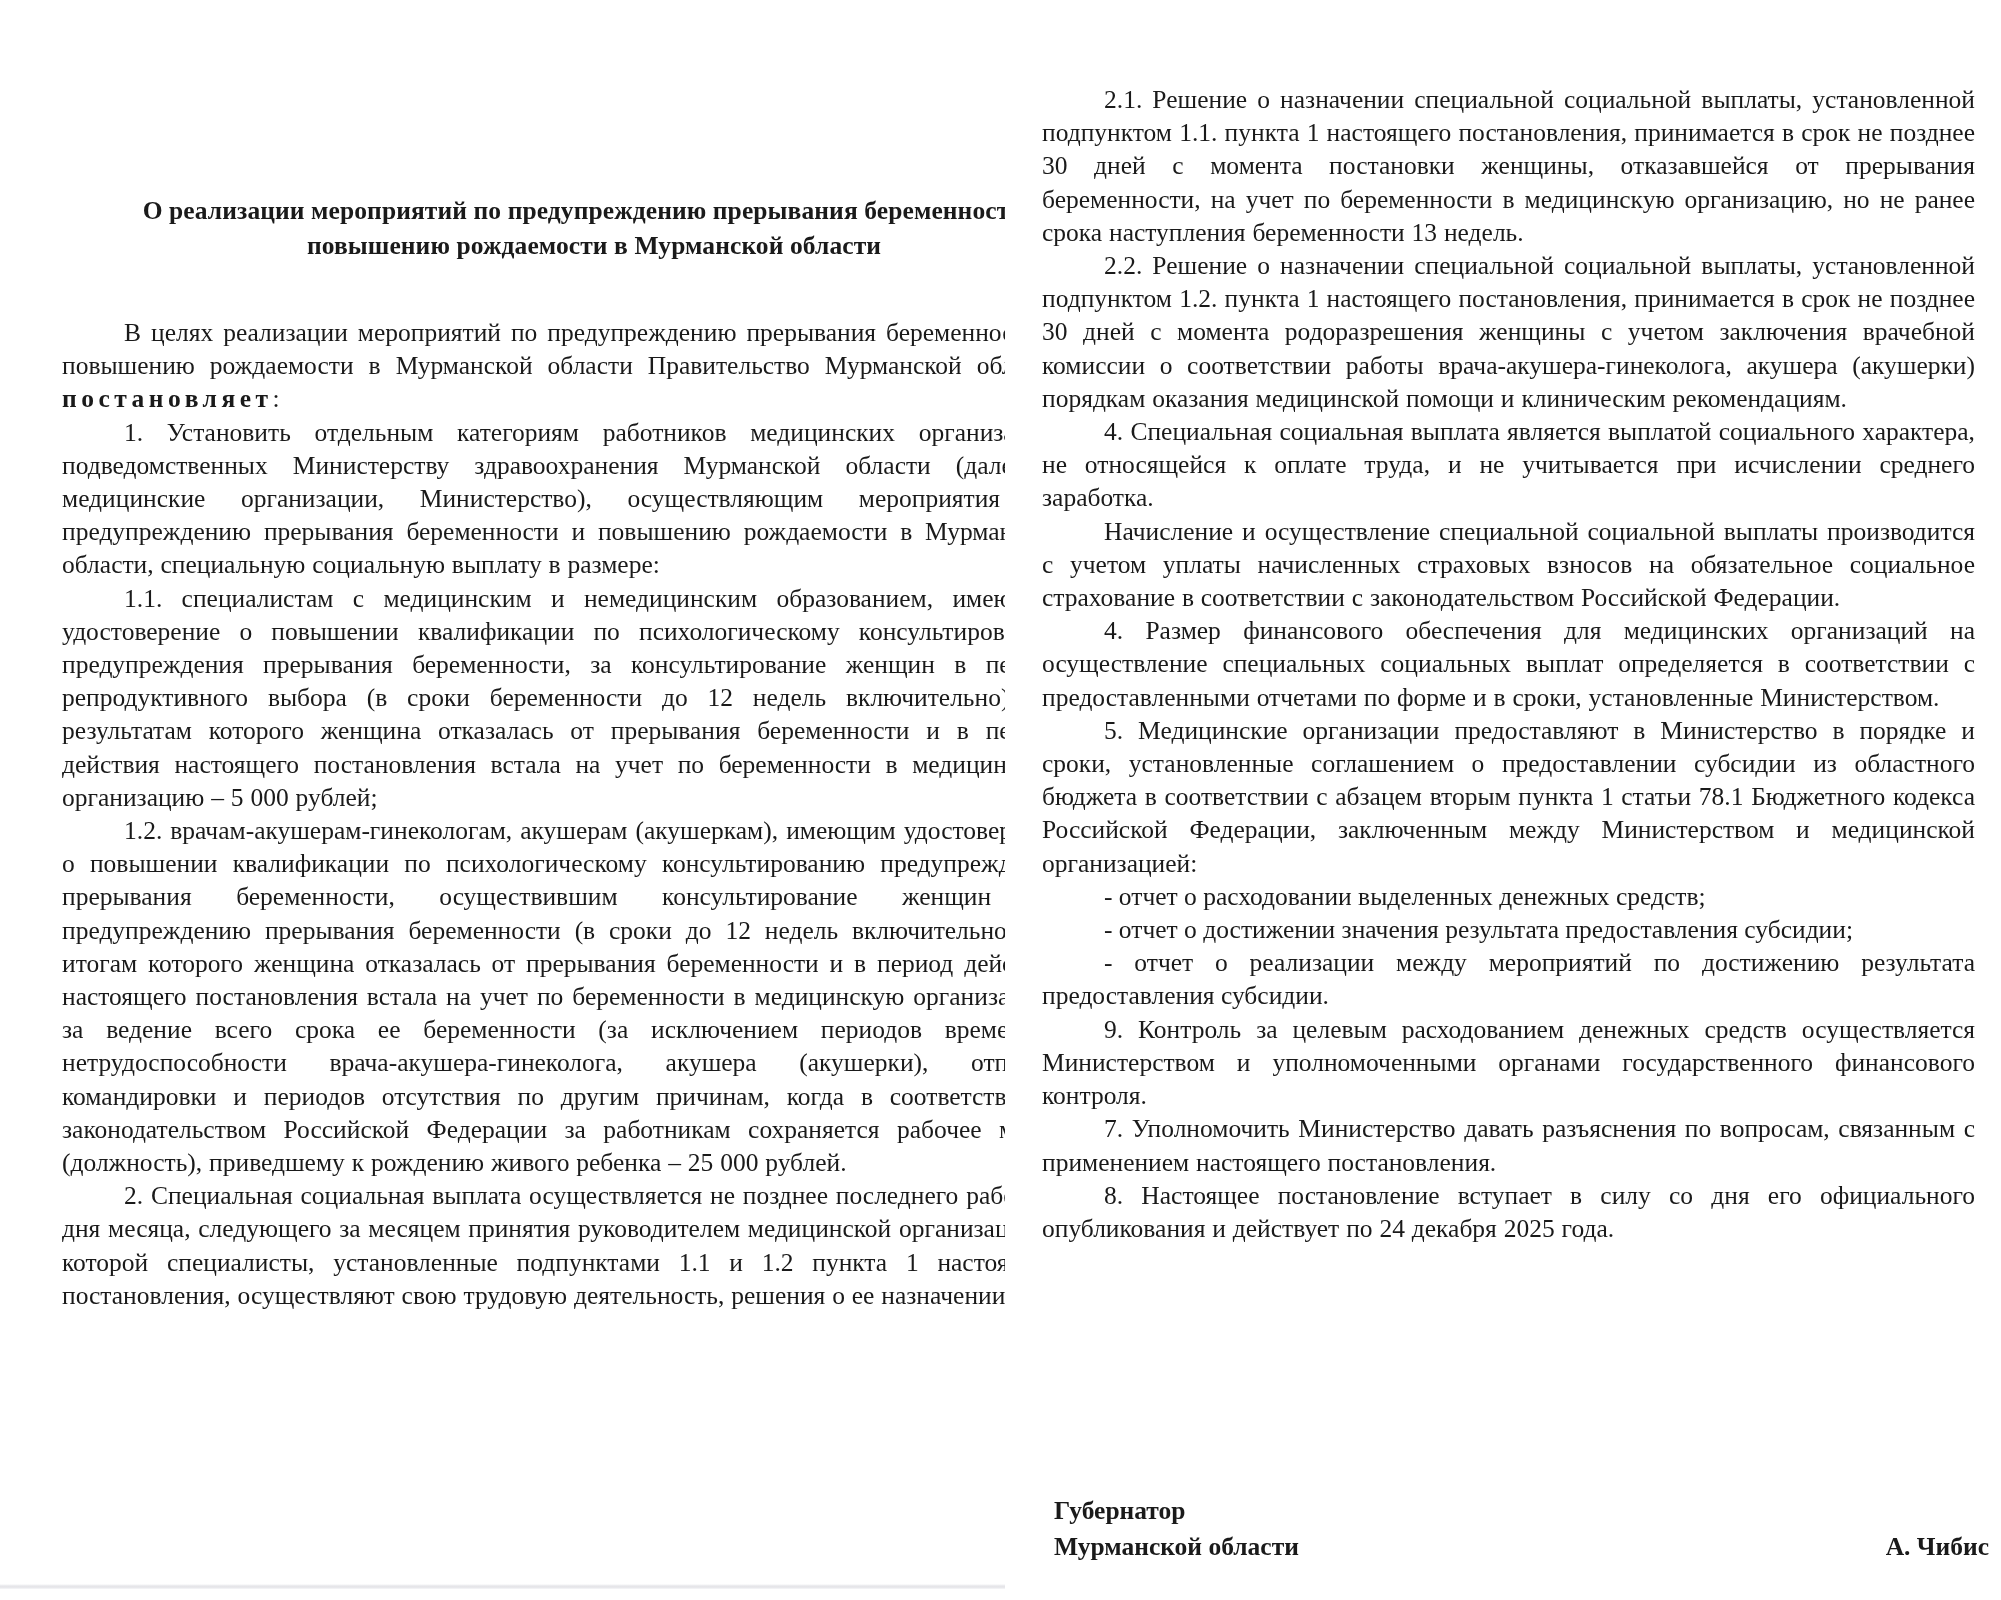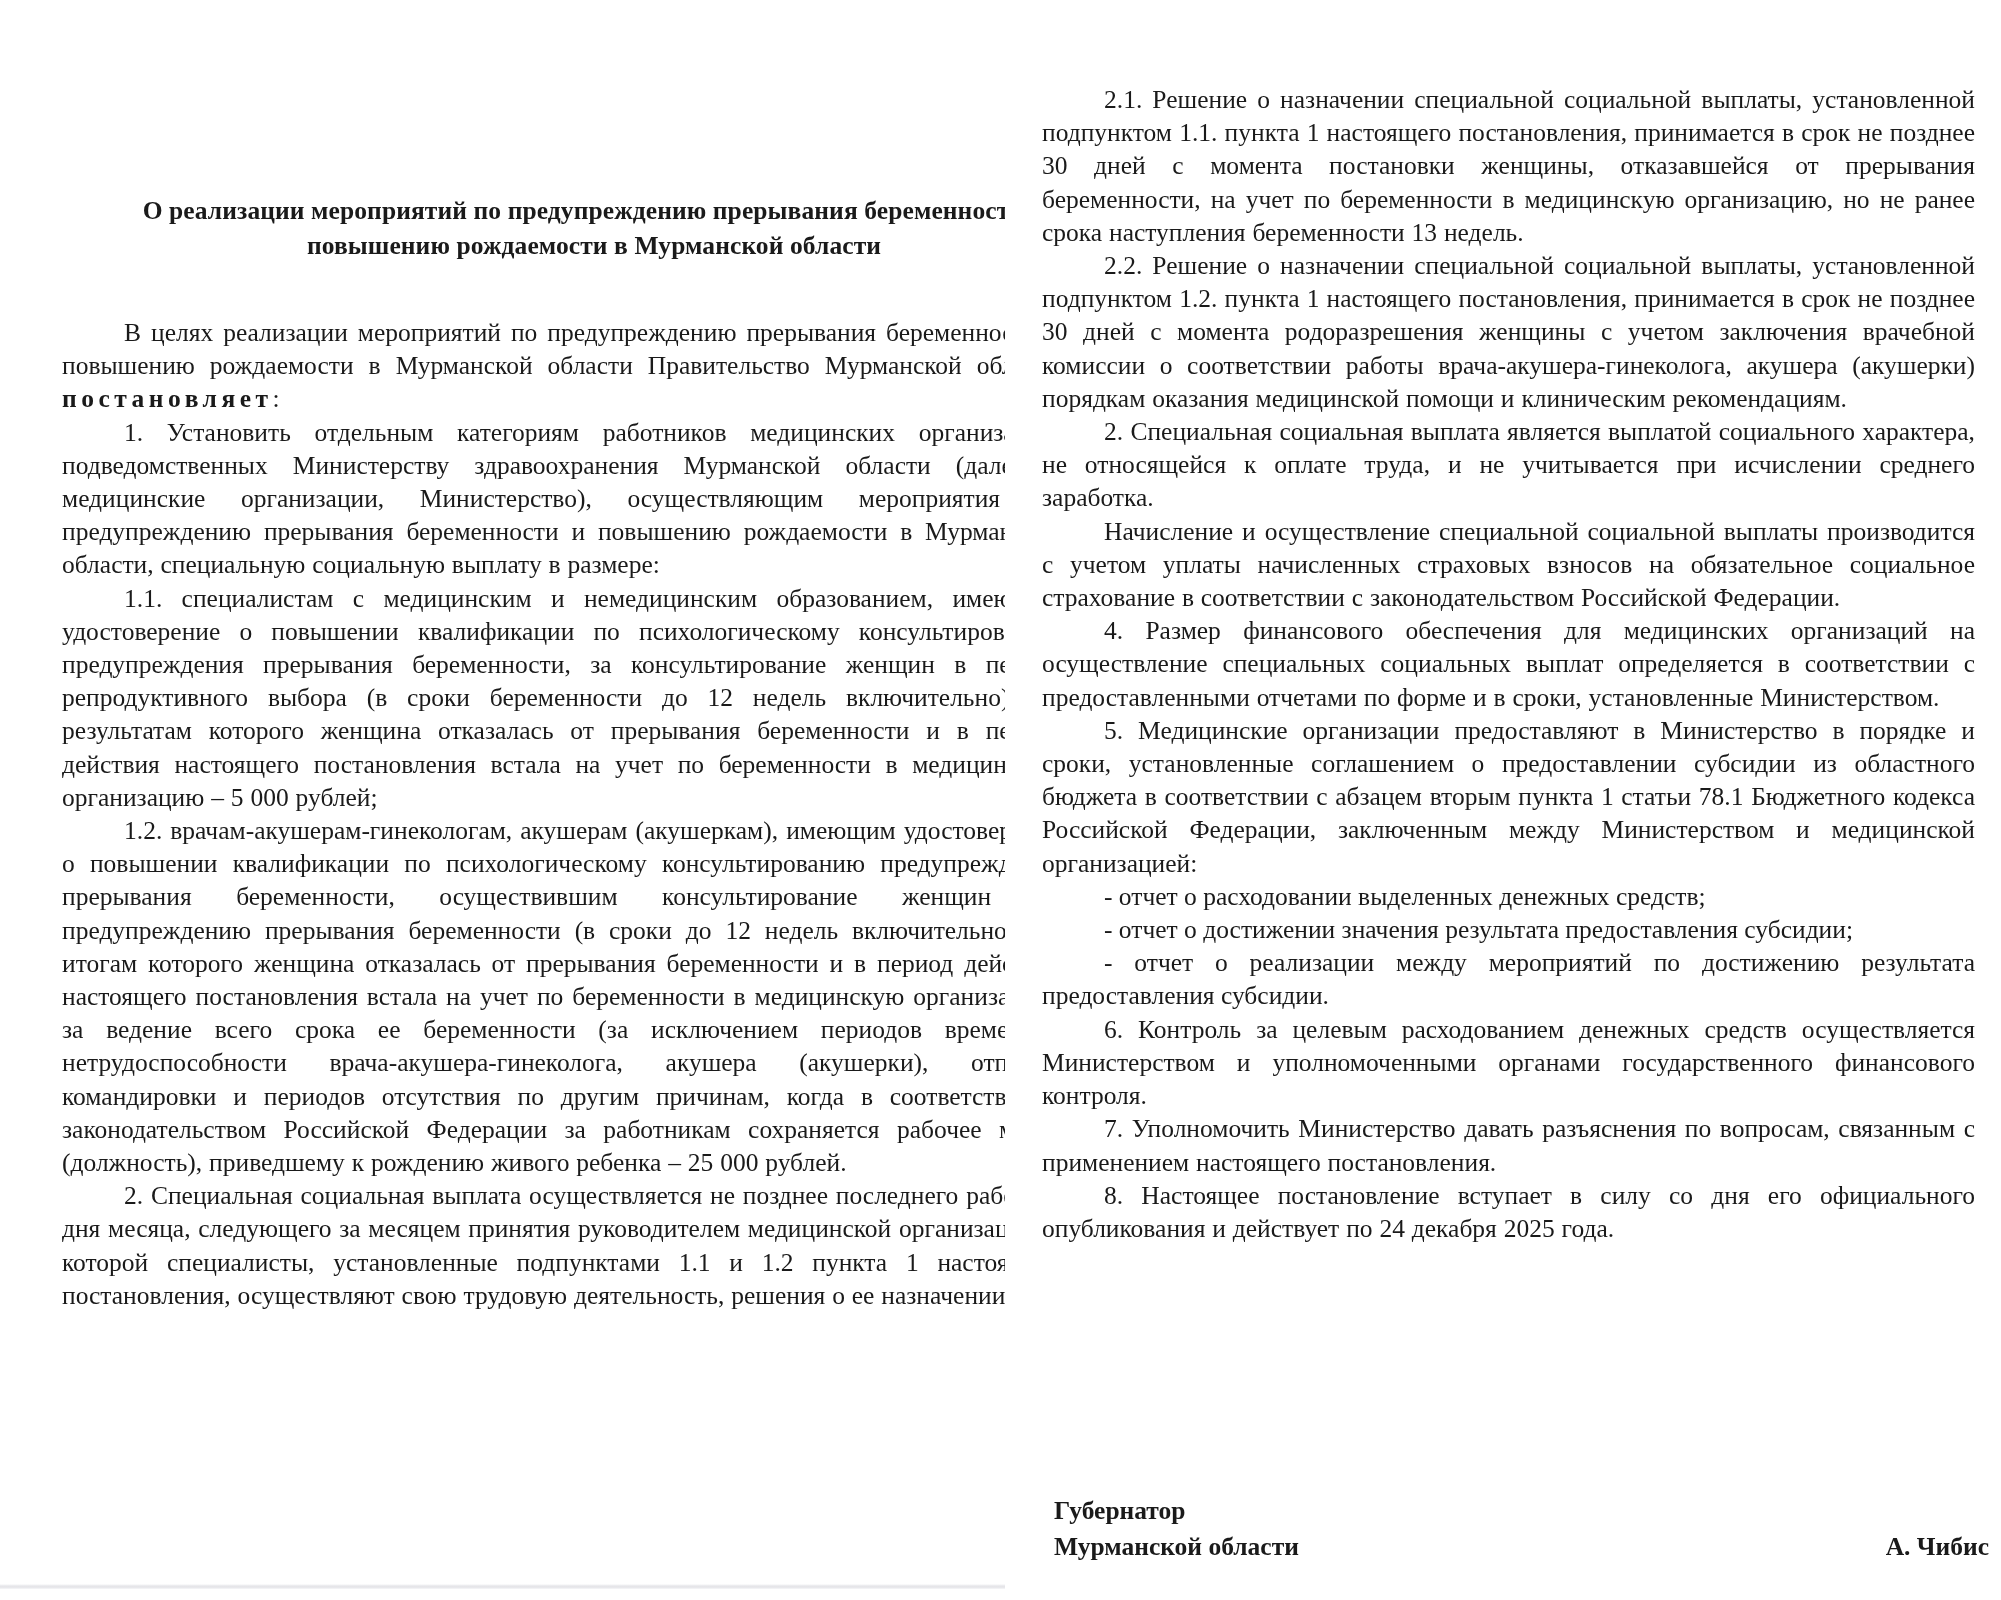--- a/index.html
+++ b/index.html
@@ -158,35 +158,35 @@
   </div>
 
   <div class="column" id="col-right">
     <div class="col-inner">
       <div id="right-body">
 
         <p class="para">2.1. Решение о назначении специальной социальной выплаты, установленной подпунктом 1.1. пункта 1 настоящего постановления, принимается в срок не позднее 30 дней с момента постановки женщины, отказавшейся от прерывания беременности, на учет по беременности в медицинскую организацию, но не ранее срока наступления беременности 13 недель.</p>
 
         <p class="para">2.2. Решение о назначении специальной социальной выплаты, установленной подпунктом 1.2. пункта 1 настоящего постановления, принимается в срок не позднее 30 дней с момента родоразрешения женщины с учетом заключения врачебной комиссии о соответствии работы врача-акушера-гинеколога, акушера (акушерки) порядкам оказания медицинской помощи и клиническим рекомендациям.</p>
 
-        <p class="para">2. Специальная социальная выплата является выплатой социального характера, не относящейся к оплате труда, и не учитывается при исчислении среднего заработка.</p>
+        <p class="para">4. Специальная социальная выплата является выплатой социального характера, не относящейся к оплате труда, и не учитывается при исчислении среднего заработка.</p>
 
         <p class="para">Начисление и осуществление специальной социальной выплаты производится с учетом уплаты начисленных страховых взносов на обязательное социальное страхование в соответствии с законодательством Российской Федерации.</p>
 
         <p class="para">4. Размер финансового обеспечения для медицинских организаций на осуществление специальных социальных выплат определяется в соответствии с предоставленными отчетами по форме и в сроки, установленные Министерством.</p>
 
         <p class="para">5. Медицинские организации предоставляют в Министерство в порядке и сроки, установленные соглашением о предоставлении субсидии из областного бюджета в соответствии с абзацем вторым пункта 1 статьи 78.1 Бюджетного кодекса Российской Федерации, заключенным между Министерством и медицинской организацией:</p>
 
         <p class="bullet">- отчет о расходовании выделенных денежных средств;</p>
 
         <p class="bullet">- отчет о достижении значения результата предоставления субсидии;</p>
 
         <p class="bullet">- отчет о реализации между мероприятий по достижению результата предоставления субсидии.</p>
 
-        <p class="para">6. Контроль за целевым расходованием денежных средств осуществляется Министерством и уполномоченными органами государственного финансового контроля.</p>
+        <p class="para">9. Контроль за целевым расходованием денежных средств осуществляется Министерством и уполномоченными органами государственного финансового контроля.</p>
 
         <p class="para">7. Уполномочить Министерство давать разъяснения по вопросам, связанным с применением настоящего постановления.</p>
 
         <p class="para">8. Настоящее постановление вступает в силу со дня его официального опубликования и действует по 24 декабря 2025 года.</p>
 
       </div>
     </div>
   </div>
 
   <div id="signature">

